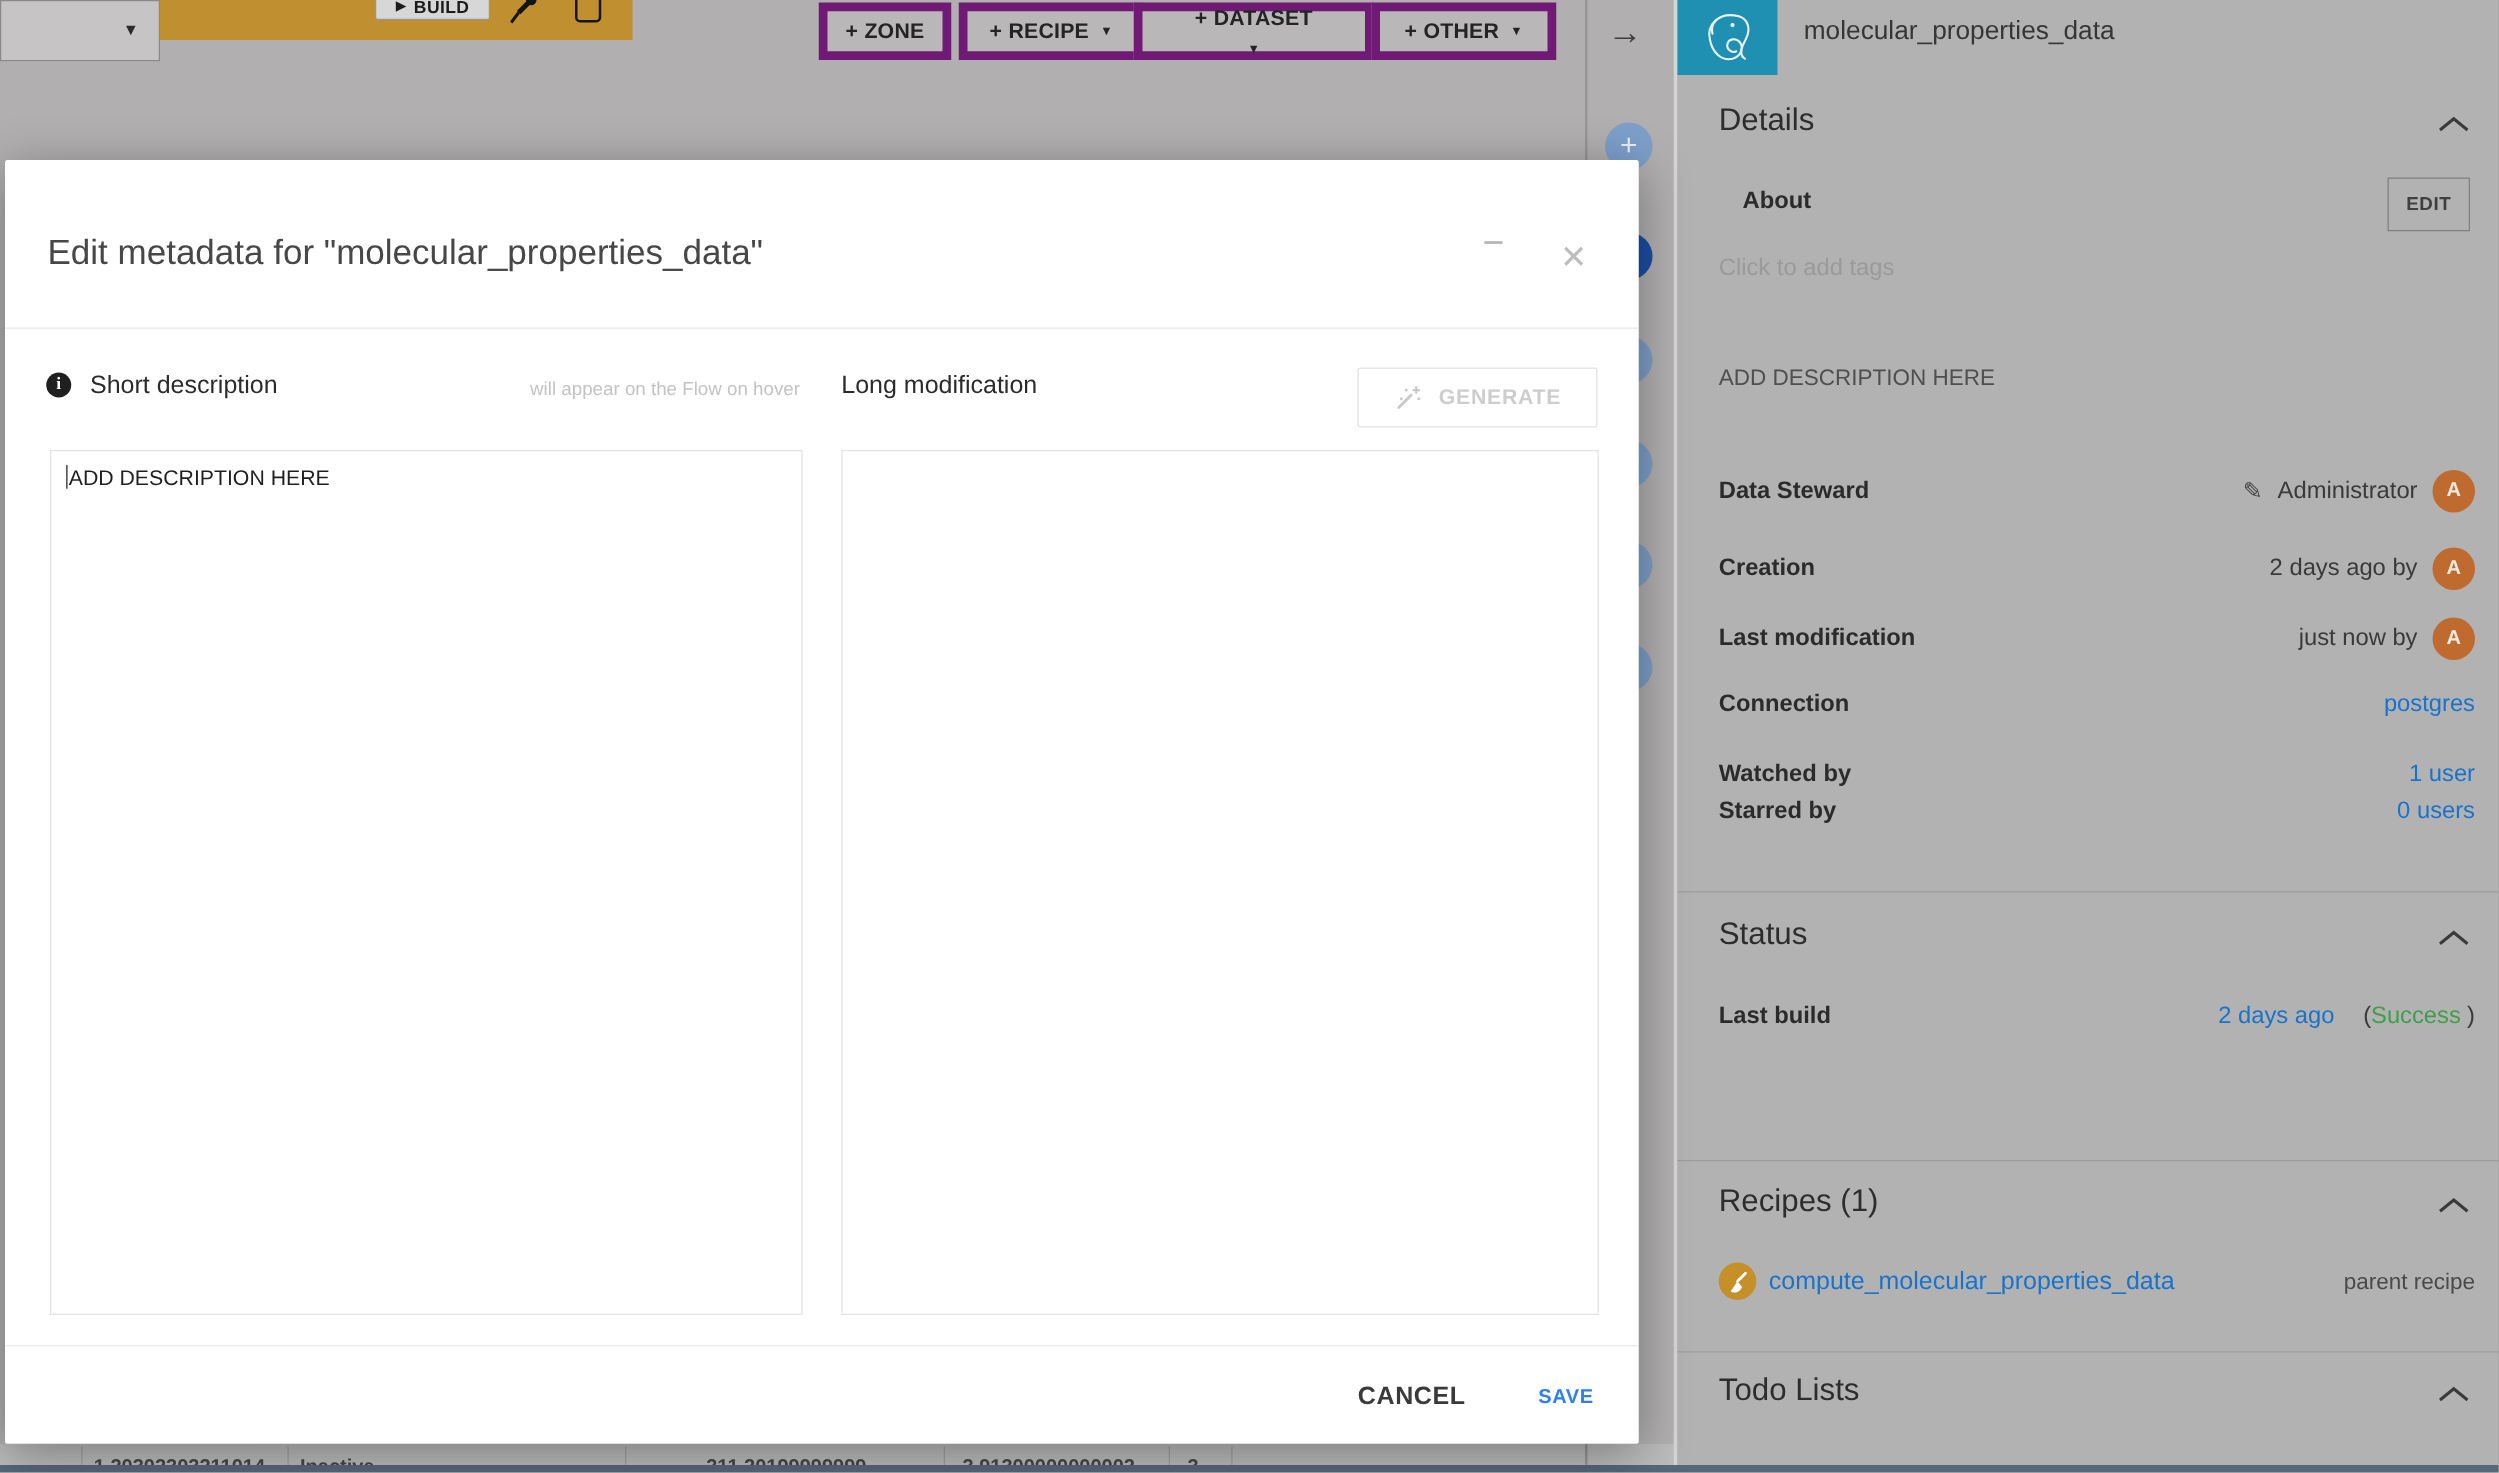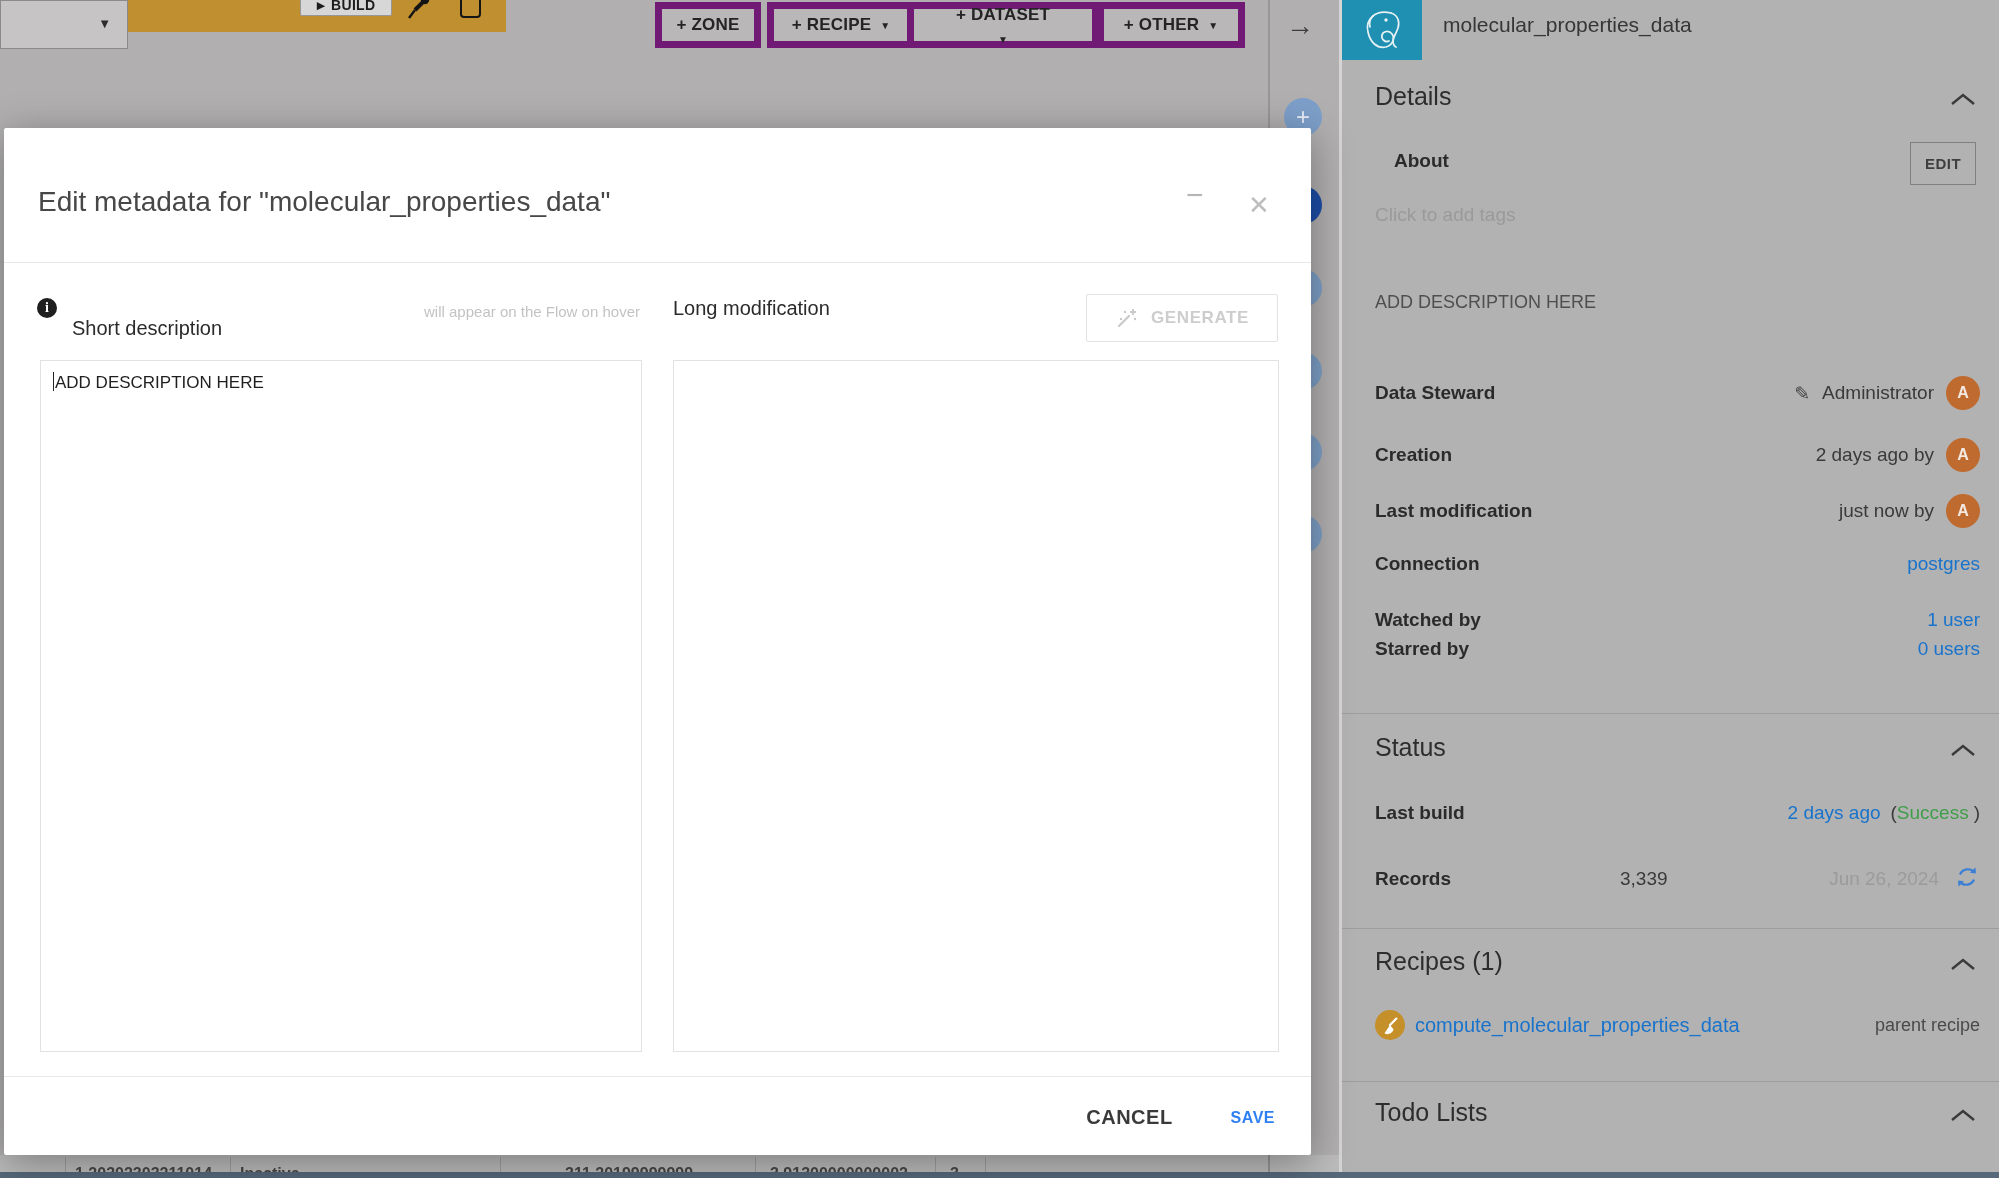--- a/index.html
+++ b/index.html
@@ -222,39 +222,24 @@
     <div class="sec-header" style="top:733px;">Status</div>
     <div class="chevron" style="top:743px;">
       <svg width="26" height="14" viewBox="0 0 26 14">
           <polyline points="2,12 13,3 24,12" fill="none" stroke="#3a3a3a" stroke-width="2.4"></polyline>
         </svg>
     </div>
 
     <div class="kv-row" style="top:800px;height:26px;">
       <span class="bold-label">Last build</span>
       <span class="kv-right" style="gap:0;">
-        <span class="link" style="margin-right:10px;">2 days ago</span>
+        <span class="link" style="margin-right:23px;">2 days ago</span>
         <span class="lb-paren">(</span>
         <span class="success">Success</span>
         <span class="lb-paren" style="margin-left:5px;">)</span>
-      </span>
-    </div>
-    <div class="kv-row" style="top:864px;height:30px;">
-      <span class="bold-label">Records</span>
-      <span class="kv-value" style="position:absolute;left:245px;">3,339</span>
-      <span class="kv-right" style="gap:15px;">
-        <span class="muted-date">Jun 26, 2024</span>
-        <span>
-          <svg width="26" height="26" viewBox="0 0 26 26">
-            <path d="M20.5 8.5 A 8.5 8.5 0 0 0 6 10.5" fill="none" stroke="#3b7fd4" stroke-width="2.2"></path>
-            <path d="M21.5 3.5 l0.4 6 -6 -0.8 z" fill="#3b7fd4"></path>
-            <path d="M5.5 17.5 A 8.5 8.5 0 0 0 20 15.5" fill="none" stroke="#3b7fd4" stroke-width="2.2"></path>
-            <path d="M4.5 22.5 l-0.4 -6 6 0.8 z" fill="#3b7fd4"></path>
-          </svg>
-        </span>
       </span>
     </div>
 
     <div class="sb-divider" style="top:928px;"></div>
 
     <div class="sec-header" style="top:947px;">Recipes (1)</div>
     <div class="chevron" style="top:957px;">
       <svg width="26" height="14" viewBox="0 0 26 14">
           <polyline points="2,12 13,3 24,12" fill="none" stroke="#3a3a3a" stroke-width="2.4"></polyline>
         </svg>
@@ -284,21 +269,21 @@
 
   <div class="bottom-strip"></div>
 
   <div class="modal">
     <div class="modal-title">Edit metadata for "molecular_properties_data"</div>
     <div class="win-minimize">−</div>
     <div class="win-close">✕</div>
     <div class="modal-divider"></div>
 
     <div class="info-icon">i</div>
-    <div class="field-label" style="left:68px;margin-top:20px;">Short description</div>
+    <div class="field-label" style="left:68px;">Short description</div>
     <div class="field-hint">will appear on the Flow on hover</div>
     <div class="field-label" style="left:669px;">Long modification</div>
 
     <div class="generate-btn">
       <svg width="24" height="24" viewBox="0 0 24 24">
         <line x1="4" y1="20" x2="14" y2="10" stroke="#c9c9c9" stroke-width="2.2" stroke-linecap="round"></line>
         <path d="M18 3 v6 M15 6 h6" stroke="#c9c9c9" stroke-width="1.8"></path>
         <circle cx="10" cy="6" r="1.2" fill="#c9c9c9"></circle>
         <circle cx="20" cy="13" r="1.2" fill="#c9c9c9"></circle>
         <circle cx="6" cy="13" r="1.2" fill="#c9c9c9"></circle>

